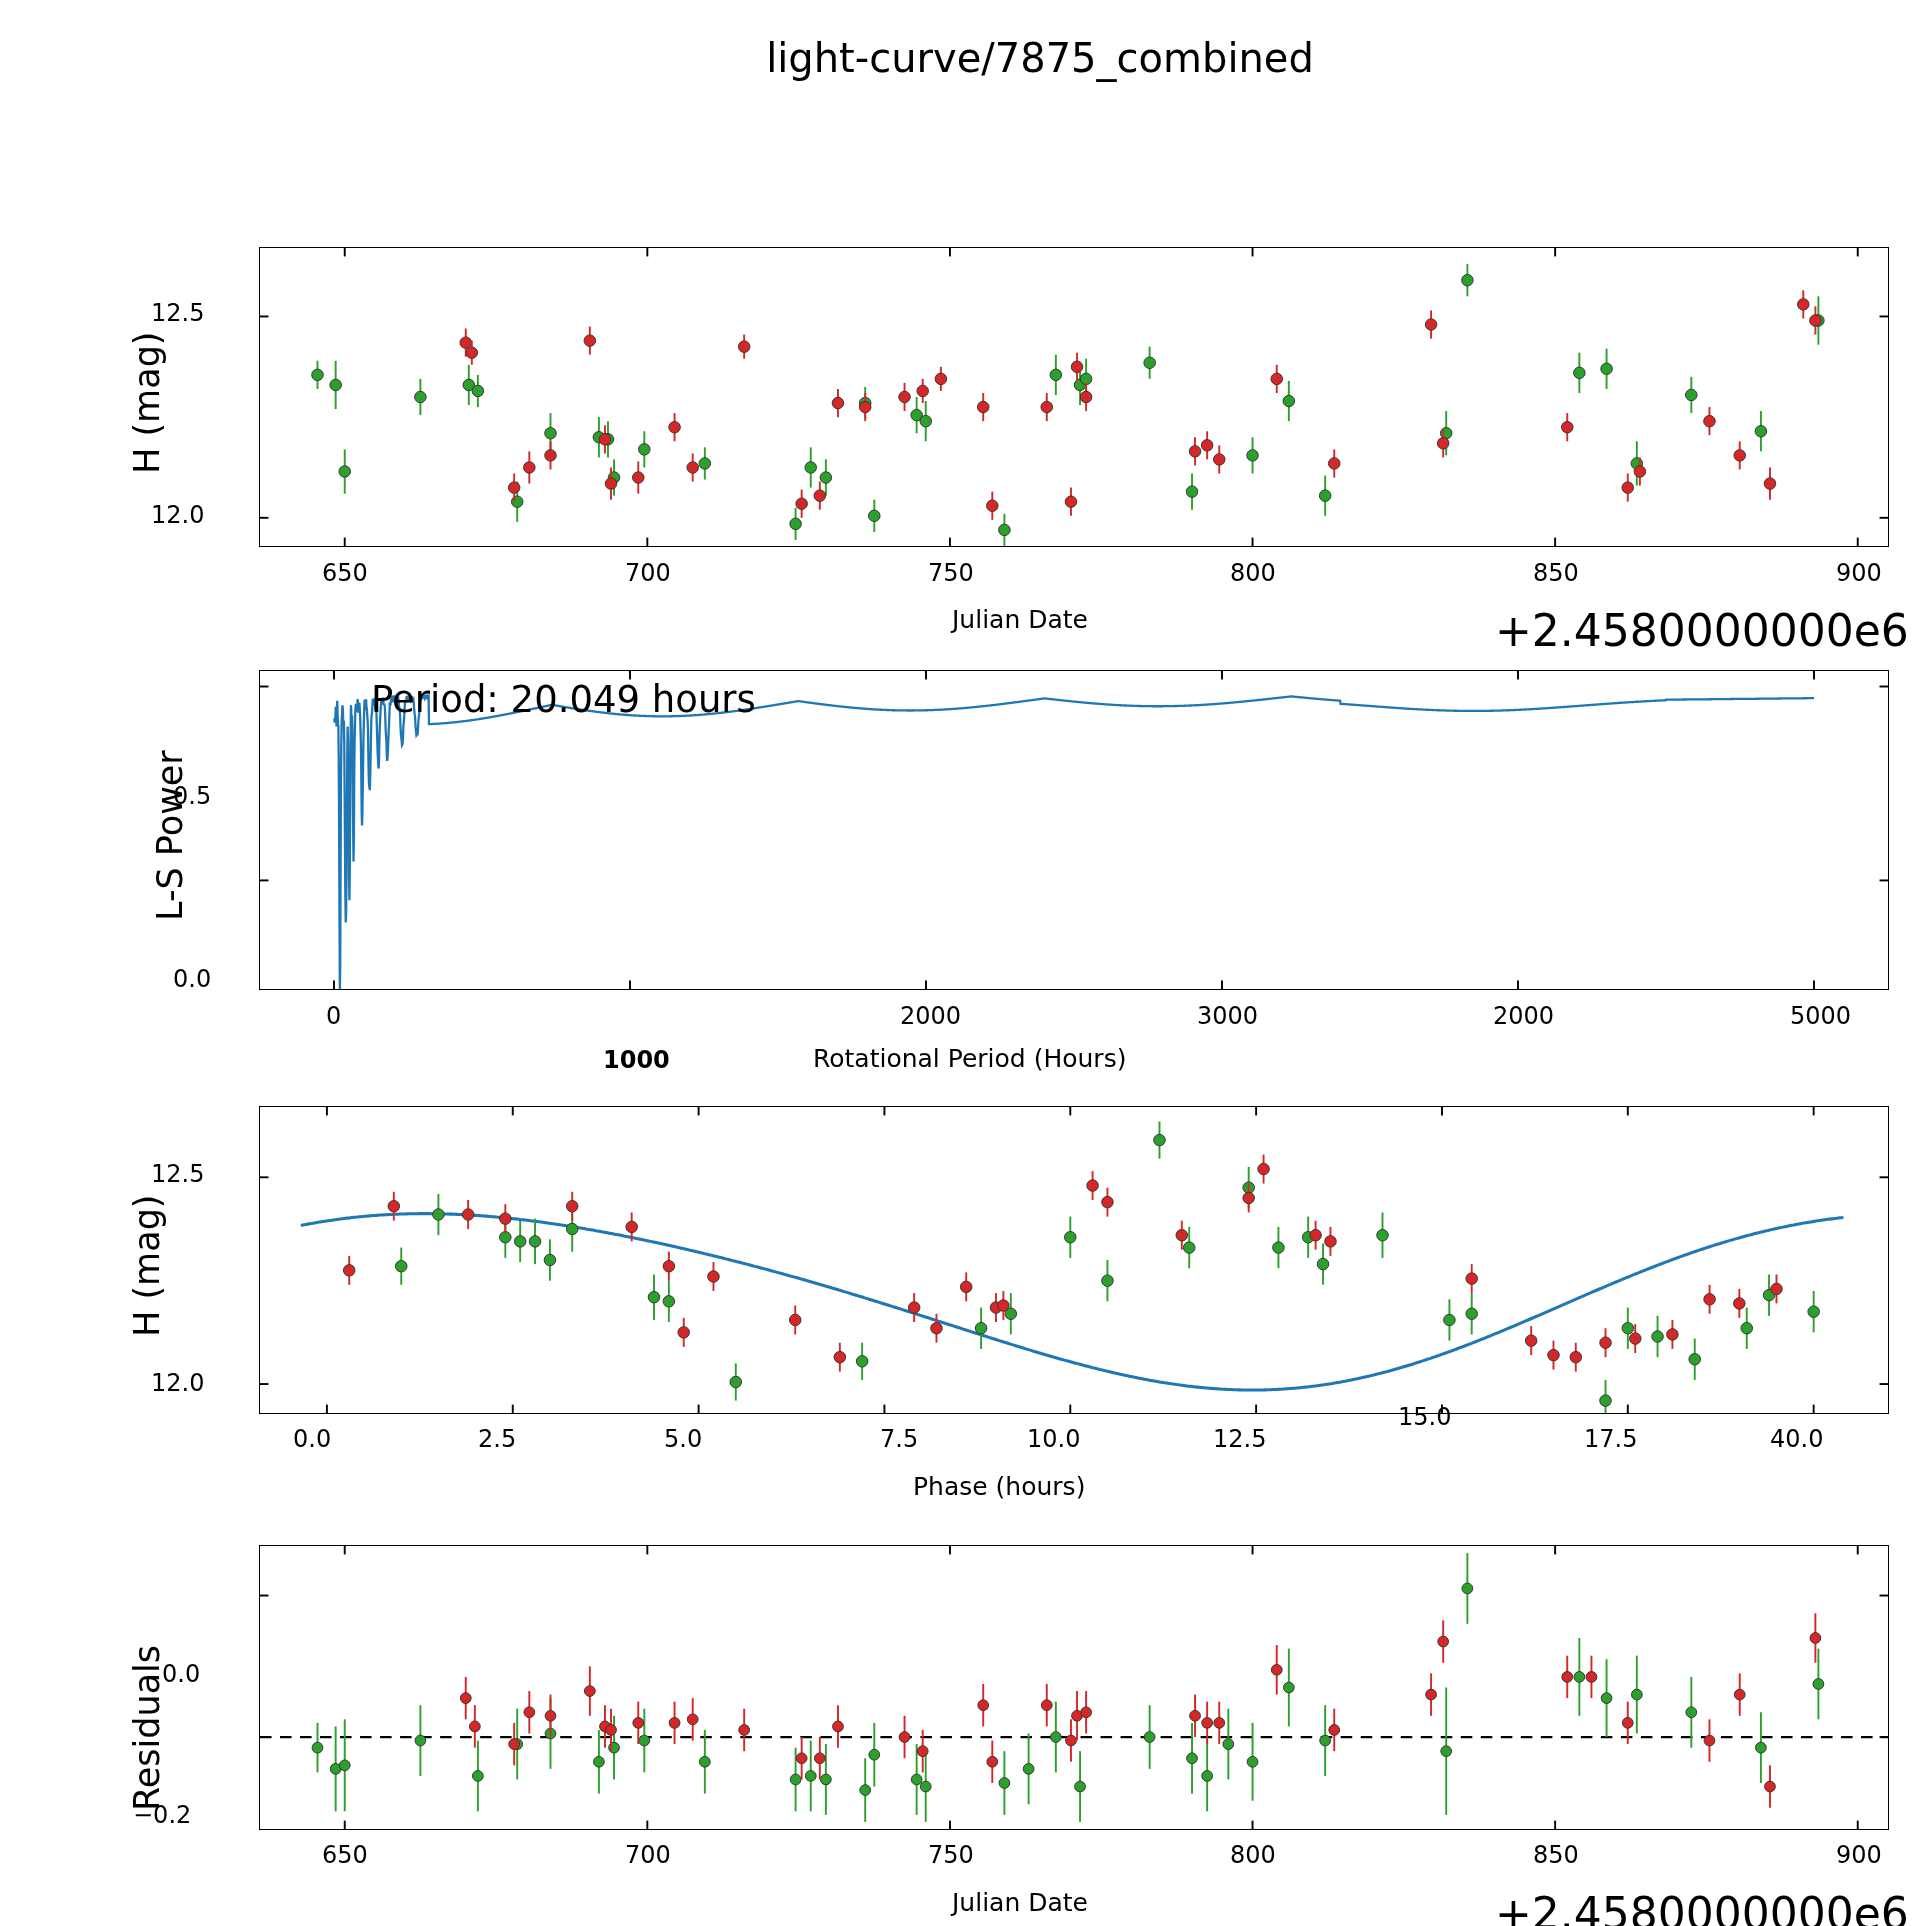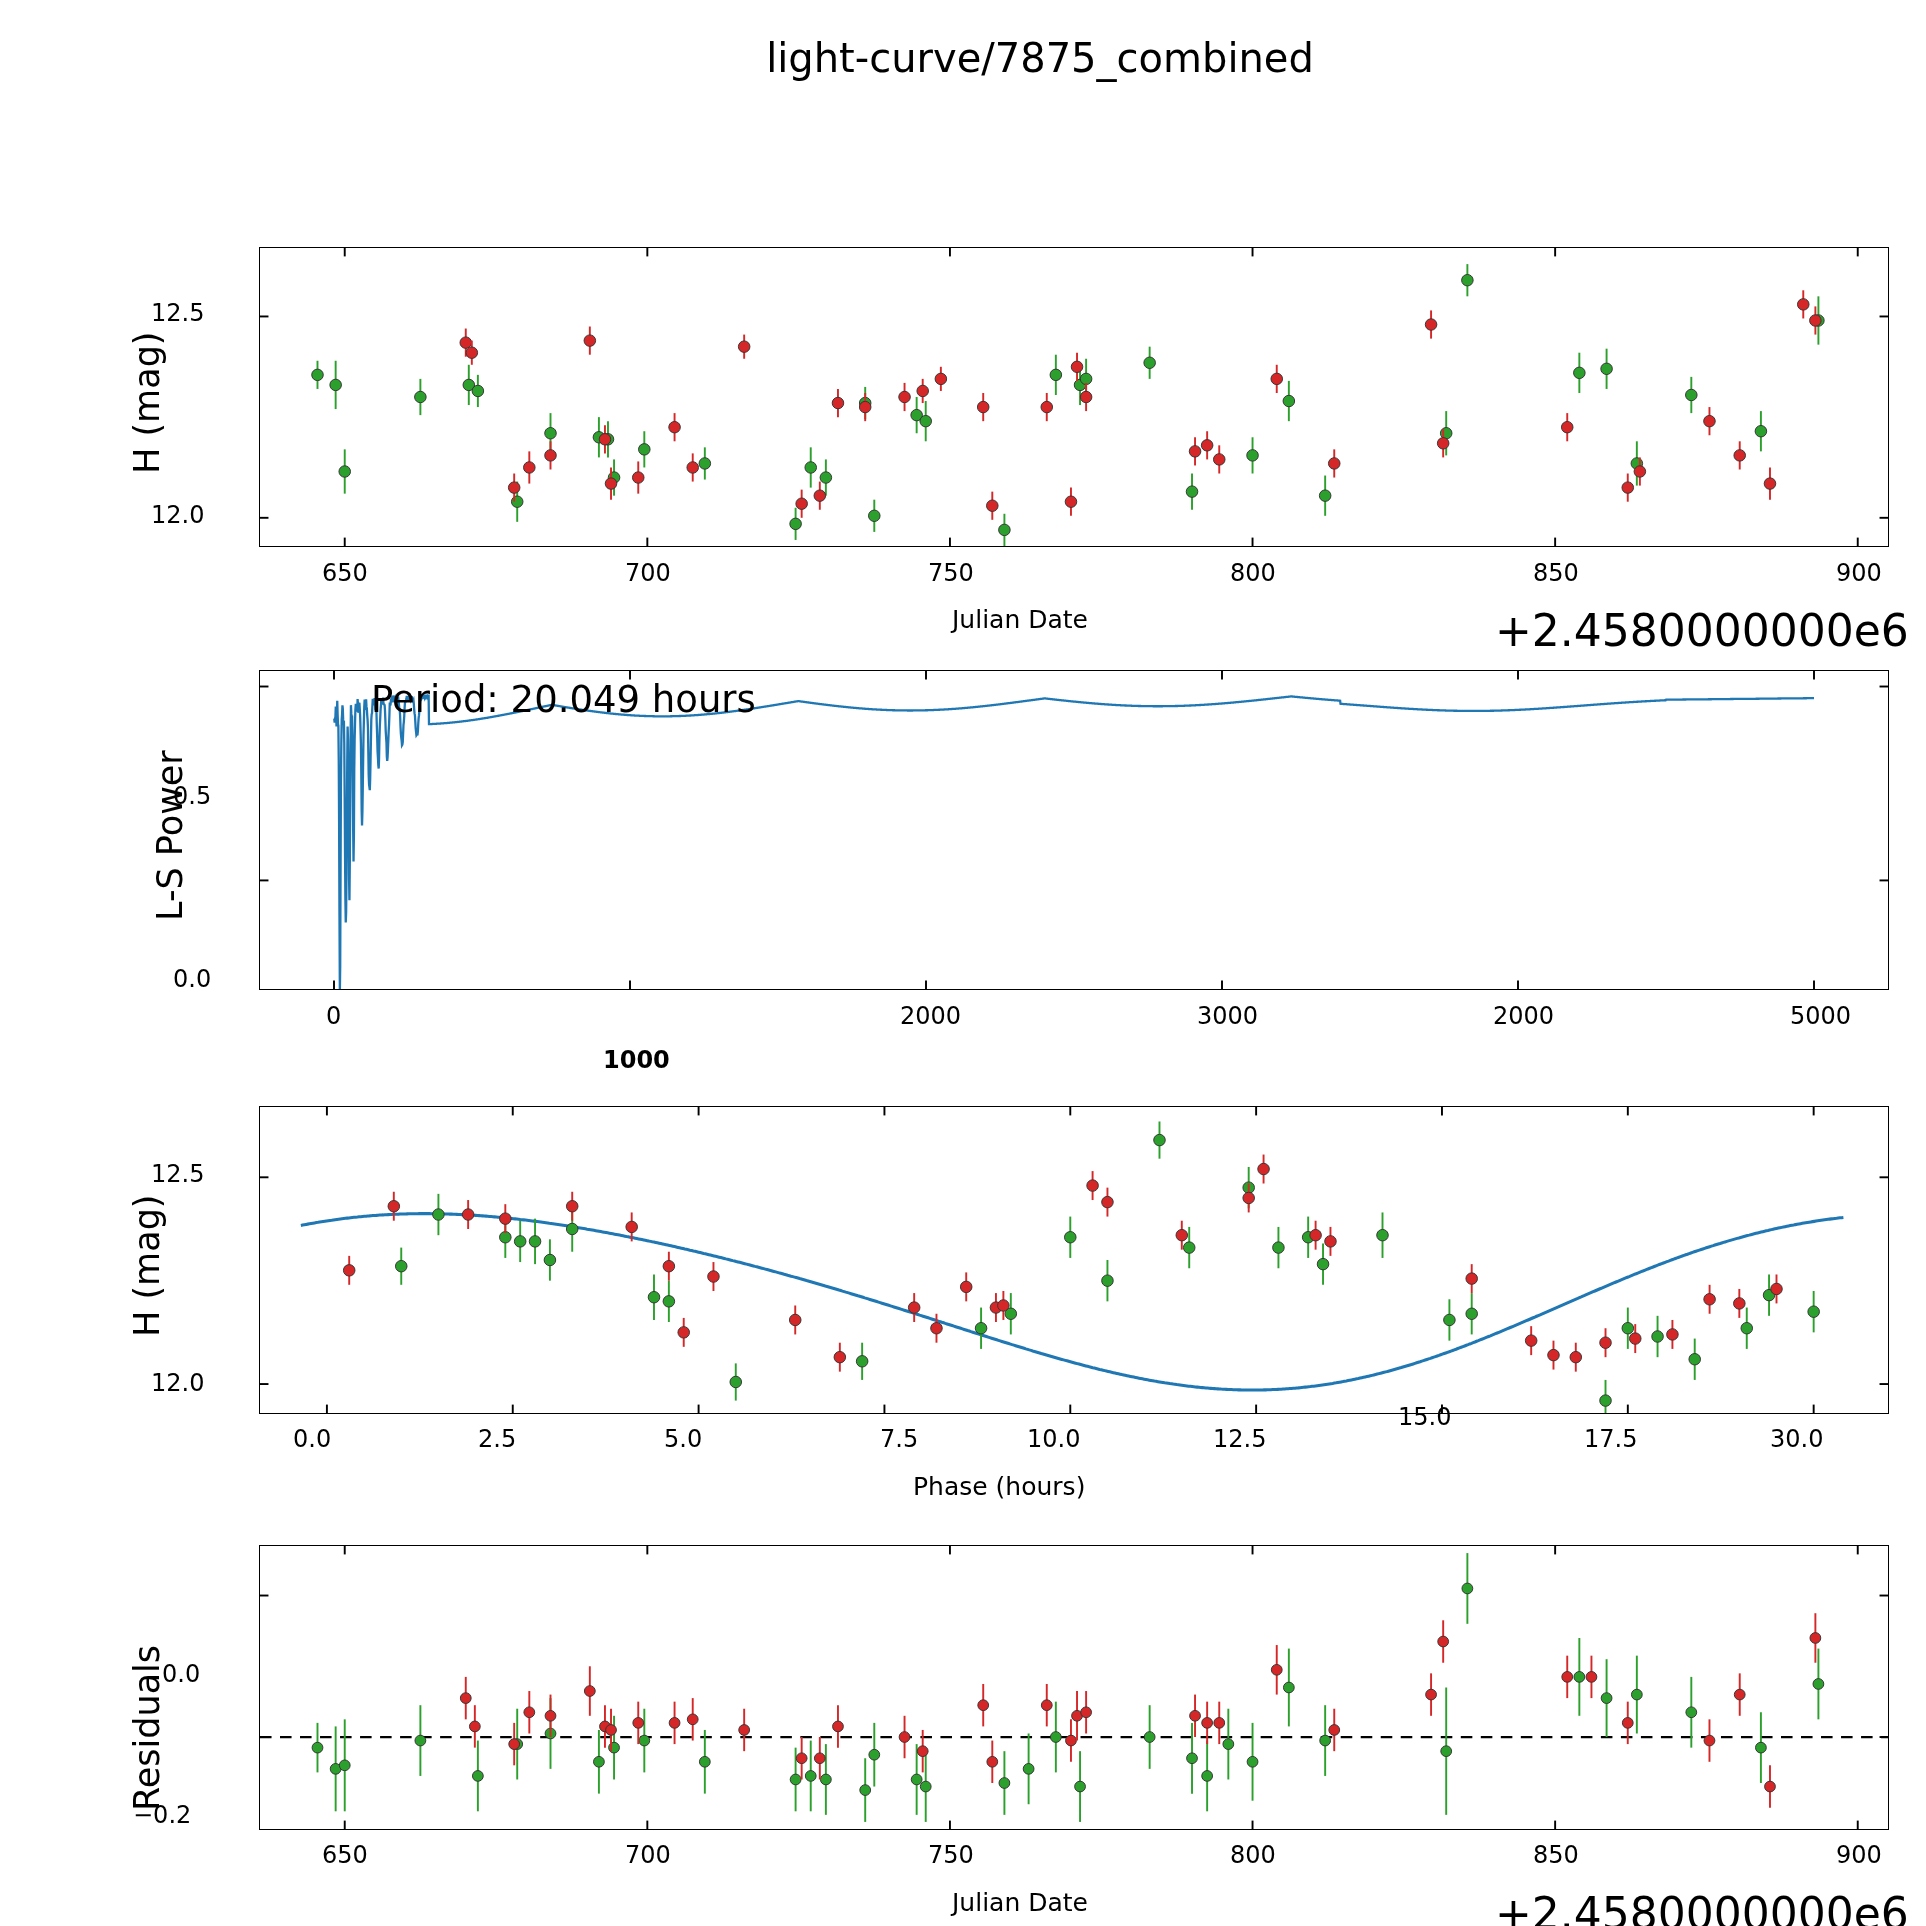--- a/index.html
+++ b/index.html
@@ -288,20 +288,21 @@
   </div>
   <div class="ann" style="left:329px; top:678px;">Period: 20.049 hours</div>
   <div class="tick-label" style="left:173px; top:782px;">0.5</div>
   <div class="tick-label" style="left:173px; top:965px;">0.0</div>
   <div class="tick-label" style="left:326px; top:1002px;">0</div>
   <div class="tick-label" style="left:603px; top:1046px;font-weight:bold;">1000</div>
   <div class="tick-label" style="left:900px; top:1002px;">2000</div>
   <div class="tick-label" style="left:1197px; top:1002px;">3000</div>
   <div class="tick-label" style="left:1493px; top:1002px;">2000</div>
   <div class="tick-label" style="left:1790px; top:1002px;">5000</div>
+  <div class="axis-label" style="left:813px; top:1044px;">Rotational Period (Hours)</div>
   <div class="ylabel-rot" style="left:150px; top:921px;">L-S Power</div>
 
   <div class="panel" id="p3" style="left:259px; top:1106px; width:1630px; height:308px;">
     <svg class="plot" id="svg3" viewBox="0 0 4230 800" preserveAspectRatio="none">
         <line x1="173.8356164383562" y1="800" x2="173.8356164383562" y2="778" stroke="#000" stroke-width="5"></line>
         <line x1="173.8356164383562" y1="0" x2="173.8356164383562" y2="22" stroke="#000" stroke-width="5"></line>
         <line x1="656.7123287671234" y1="800" x2="656.7123287671234" y2="778" stroke="#000" stroke-width="5"></line>
         <line x1="656.7123287671234" y1="0" x2="656.7123287671234" y2="22" stroke="#000" stroke-width="5"></line>
         <line x1="1139.5890410958905" y1="800" x2="1139.5890410958905" y2="778" stroke="#000" stroke-width="5"></line>
         <line x1="1139.5890410958905" y1="0" x2="1139.5890410958905" y2="22" stroke="#000" stroke-width="5"></line>
@@ -455,21 +456,21 @@
   <div class="tick-label" style="left:151px; top:1160px;">12.5</div>
   <div class="tick-label" style="left:151px; top:1369px;">12.0</div>
   <div class="tick-label" style="left:293px; top:1425px;">0.0</div>
   <div class="tick-label" style="left:478px; top:1425px;">2.5</div>
   <div class="tick-label" style="left:664px; top:1425px;">5.0</div>
   <div class="tick-label" style="left:880px; top:1425px;">7.5</div>
   <div class="tick-label" style="left:1027px; top:1425px;">10.0</div>
   <div class="tick-label" style="left:1213px; top:1425px;">12.5</div>
   <div class="tick-label" style="left:1398px; top:1403px;">15.0</div>
   <div class="tick-label" style="left:1584px; top:1425px;">17.5</div>
-  <div class="tick-label" style="left:1770px; top:1425px;">30.0</div>
+  <div class="tick-label" style="left:1770px; top:1425px;">40.0</div>
   <div class="axis-label" style="left:913px; top:1472px;">Phase (hours)</div>
   <div class="ylabel-rot" style="left:127px; top:1337px;">H (mag)</div>
 
   <div class="panel" id="p4" style="left:259px; top:1545px; width:1630px; height:285px;">
     <svg class="plot" id="svg4" viewBox="0 0 4230 740" preserveAspectRatio="none">
         <line x1="220.14869888475837" y1="740" x2="220.14869888475837" y2="718" stroke="#000" stroke-width="5"></line>
         <line x1="220.14869888475837" y1="0" x2="220.14869888475837" y2="22" stroke="#000" stroke-width="5"></line>
         <line x1="1006.3940520446096" y1="740" x2="1006.3940520446096" y2="718" stroke="#000" stroke-width="5"></line>
         <line x1="1006.3940520446096" y1="0" x2="1006.3940520446096" y2="22" stroke="#000" stroke-width="5"></line>
         <line x1="1792.639405204461" y1="740" x2="1792.639405204461" y2="718" stroke="#000" stroke-width="5"></line>

